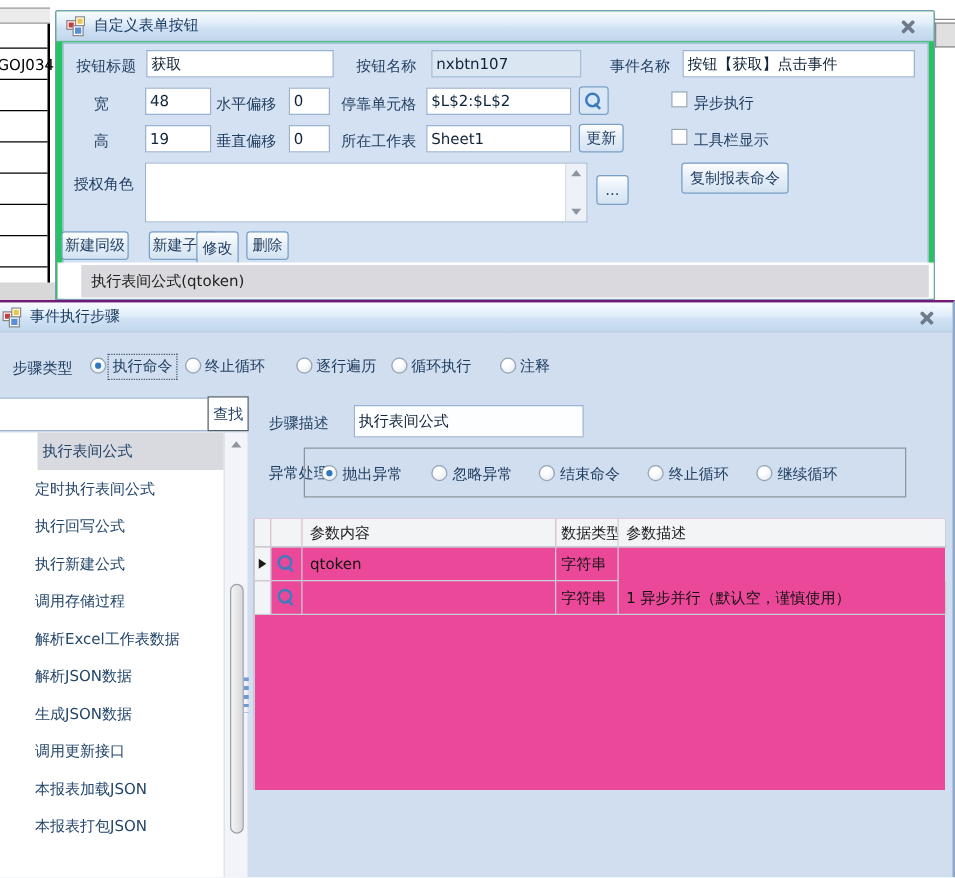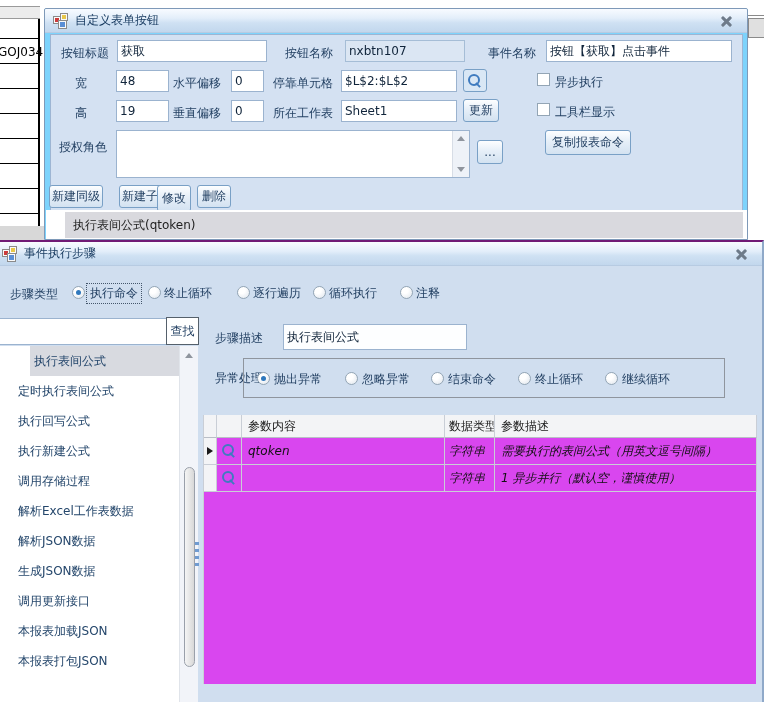--- a/index.html
+++ b/index.html
@@ -49,51 +49,51 @@
   .mag { position:relative; width:14px; height:14px; display:inline-block; }
   .mag::before { content:""; position:absolute; left:0; top:0; width:8px; height:8px; border:2px solid #3f7bbf; border-radius:50%; }
   .mag::after { content:""; position:absolute; left:9px; top:8px; width:2px; height:6px; background:#3f7bbf; transform:rotate(-45deg); }
 
   .tri-u { width:0; height:0; border-bottom:5px solid #8f959e; border-left:4px solid transparent; border-right:4px solid transparent; }
   .tri-d { width:0; height:0; border-top:5px solid #8f959e; border-left:4px solid transparent; border-right:4px solid transparent; }
   .tri-r { width:0; height:0; border-left:6px solid #1a1a1a; border-top:4px solid transparent; border-bottom:4px solid transparent; }
 
   
   .dlg1 { left:44px; top:8px; width:704px; height:232px; border:1px solid #7e99b8; border-radius:2px 2px 0 0;
-          background:#7dd3fc; overflow:hidden; }
+          background:#22c55e; overflow:hidden; }
   .dlg1 .panel { left:5px; top:25px; width:693px; height:207px; border:1px solid #9db5d3; background:#d4e1f2; }
   .ta-wrap { left:71px; top:121px; width:354px; height:48px; border:1px solid #9bb3cf; background:#fff; }
   .ta-wrap textarea { position:absolute; left:0; top:0; width:334px; height:46px; border:none; resize:none; background:#fff; font:12px "DejaVu Sans",sans-serif; }
   .ta-sb { position:absolute; right:0; top:0; width:17px; height:46px; background:#eef2f8; border-left:1px solid #d7dde6; }
   .ta-sb .tri-u { position:absolute; left:4px; top:5px; }
   .ta-sb .tri-d { position:absolute; left:4px; bottom:5px; }
   .itembg { left:1px; top:201px; width:702px; height:31px; background:#fff; }
   .itemrow { left:20px; top:203px; width:678px; height:26px; background:#d9d9de; color:#222; line-height:26px; padding-left:8px; }
 
   
   .dlg2 { left:0; top:240px; width:764px; height:462px; background:#d0deef;
           border-top:2px solid #701a75; border-right:2px solid #8fa9c9; overflow:hidden; }
   .search-inp { left:-2px; top:76px; width:170px; height:27px; }
   .find-btn { left:166px; top:75px; width:33px; height:28px; background:#fff; border:1px solid #55606b; border-radius:0; }
   .list { left:0; top:104px; width:179px; height:358px; background:#fff; color:#24466b; }
-  .litem { height:30px; line-height:30px; padding-left:18px; white-space:nowrap; overflow:hidden; cursor:default; }
+  .litem { height:30px; line-height:30px; padding-left:28px; white-space:nowrap; overflow:hidden; cursor:default; }
   .litem.sel { background:#d8dae0; margin-left:30px; padding-left:4px; }
   .lsb { left:179px; top:104px; width:19px; height:358px; background:#f2f4f9; border-left:1px solid #e0e4ea; }
   .lsb .tri-u { position:absolute; left:5px; top:7px; }
   .lsb-thumb { position:absolute; left:4px; top:121px; width:11px; height:200px; border:1px solid #9aa0aa; border-radius:6px;
                background:linear-gradient(to right,#f5f5f5,#d8d8d8); }
   .splitter { left:195px; top:300px; width:4px; height:28px;
               background:repeating-linear-gradient(to bottom,#6f9bd1 0 3px,transparent 3px 7px); }
   .groupbox { left:243px; top:116px; width:482px; height:40px; border:1px solid #8f959e; }
 
   
-  .grid { left:203px; top:173px; width:553px; height:269px; background:#d946ef; border-left:1px solid #c9ced6; }
+  .grid { left:203px; top:173px; width:553px; height:217px; background:#ec4899; border-left:1px solid #c9ced6; }
   .trow { display:flex; width:553px; }
   .thead { height:23px; }
-  .tbody { height:27px;font-style:italic; }
+  .tbody { height:27px; }
   .tc { border-right:1px solid #c9ced6; border-bottom:1px solid #c9ced6; display:flex; align-items:center; overflow:hidden; white-space:nowrap; }
   .thead .tc { background:#f3f4f6; color:#1a1a1a; border-bottom:1px solid #b9bec6; }
   .c-sel { width:13px; justify-content:center; background:#f3f4f6; }
   .c-mag { width:25px; justify-content:center; }
   .c-content { width:203px; padding-left:6px; }
   .c-type { width:50px; padding-left:4px; }
   .c-desc { flex:1; padding-left:6px; }
   .tbody .tc { color:#111; }
 </style>
 </head>
@@ -254,21 +254,20 @@
       </div>
       <div class="trow tbody">
         <div class="tc c-sel">
             <span class="tri-r"></span>
           </div>
         <div class="tc c-mag">
             <span class="mag"></span>
           </div>
         <div class="tc c-content">qtoken</div>
         <div class="tc c-type">字符串</div>
-        <div class="tc c-desc">需要执行的表间公式（用英文逗号间隔）</div>
       </div>
       <div class="trow tbody">
         <div class="tc c-sel"></div>
         <div class="tc c-mag">
             <span class="mag"></span>
           </div>
         <div class="tc c-content"></div>
         <div class="tc c-type">字符串</div>
         <div class="tc c-desc">1 异步并行（默认空，谨慎使用）</div>
       </div>

